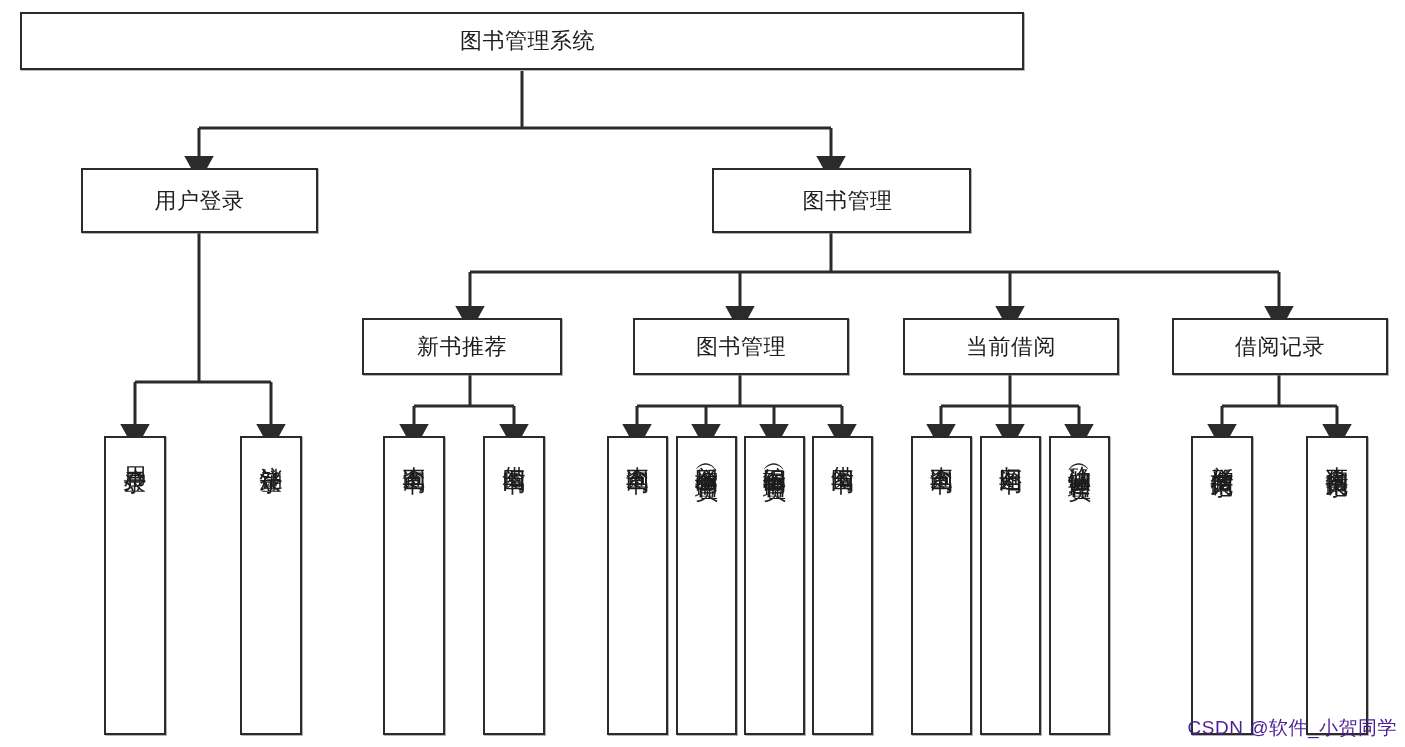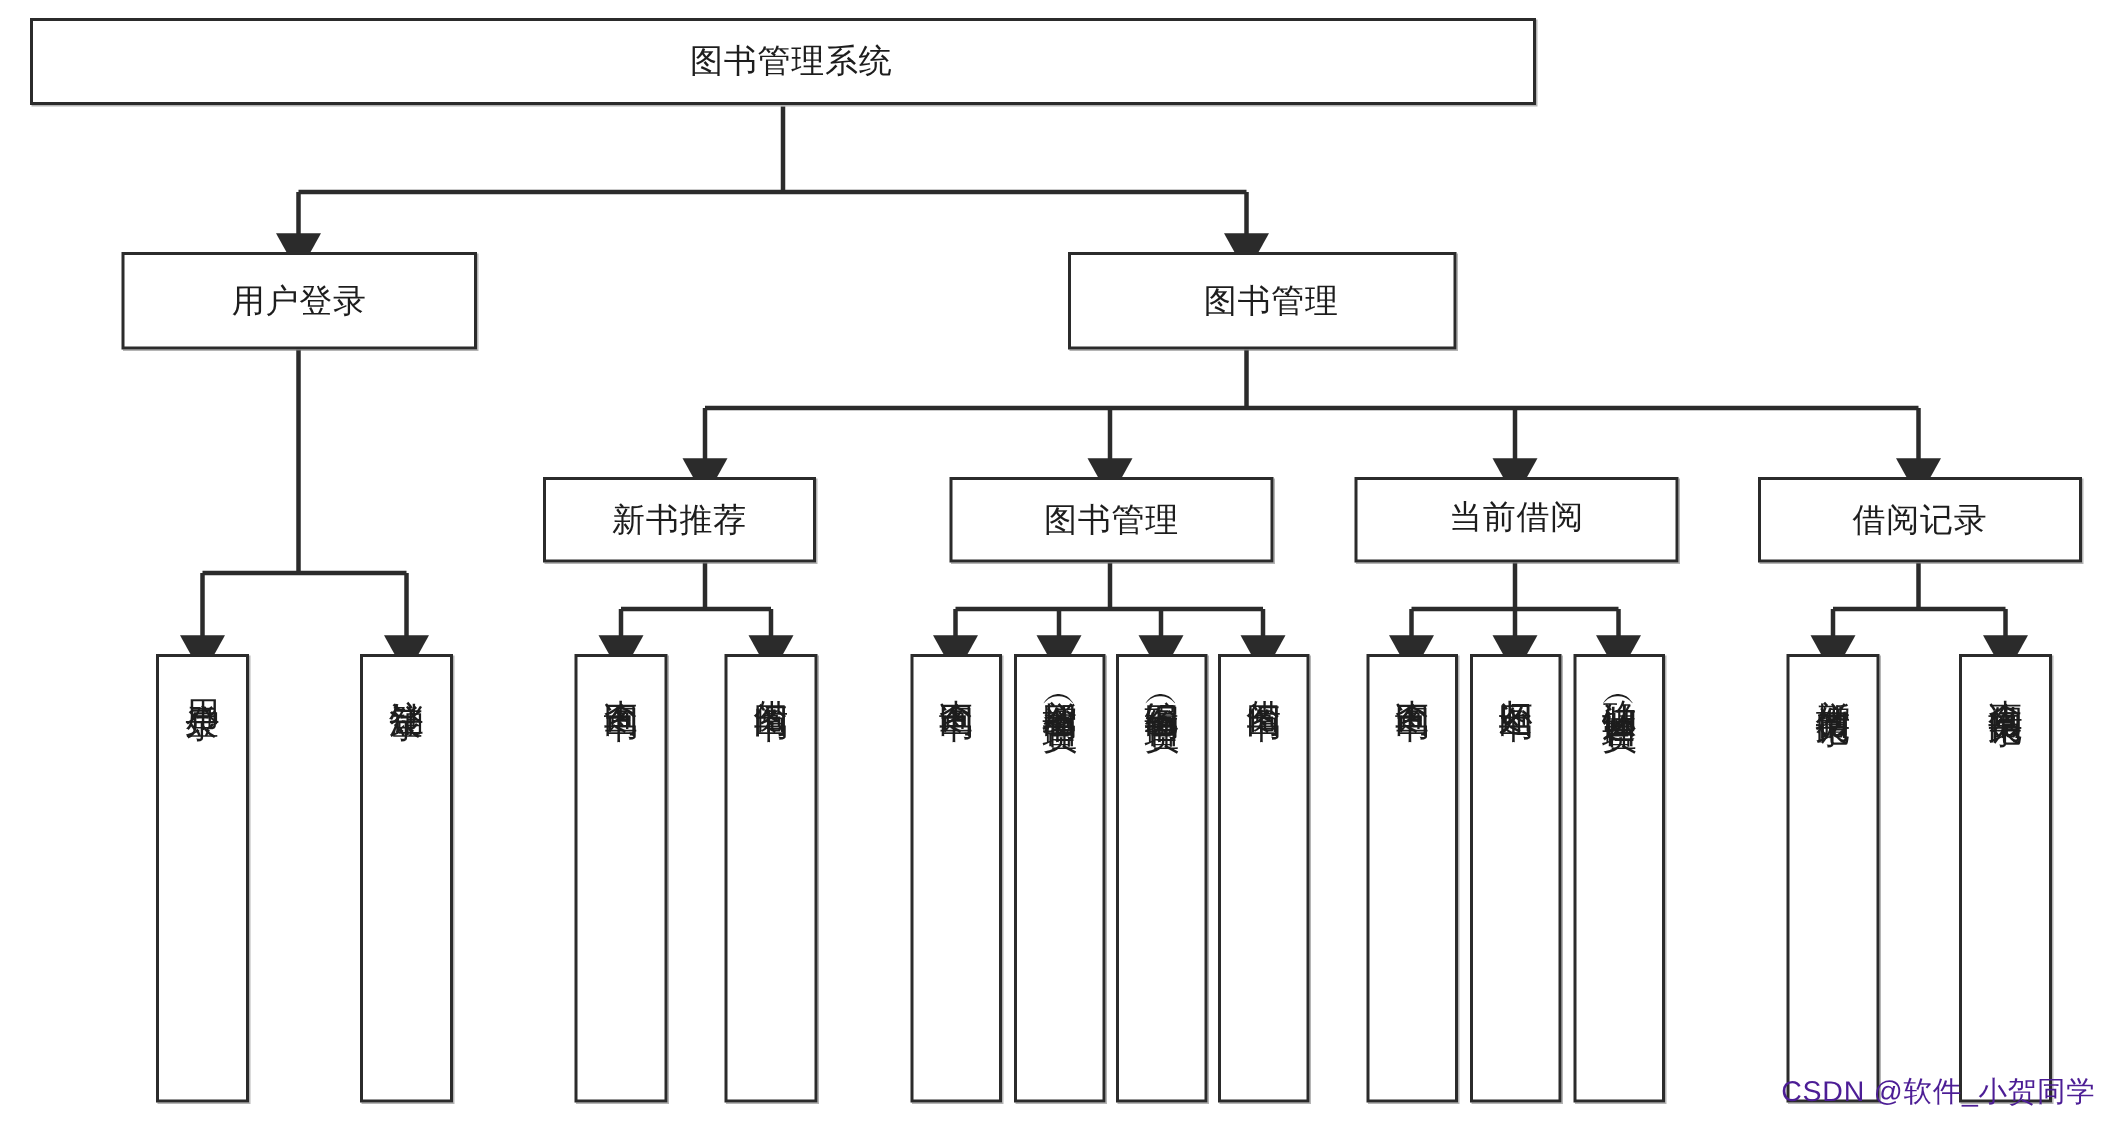--- a/index.html
+++ b/index.html
@@ -130,27 +130,27 @@
     <span class="node-label">图书管理系统</span>
   </div>
 
   <div class="node horizontal" style="left:81px; top:168px; width:237px; height:65px;">
     <span class="node-label">用户登录</span>
   </div>
   <div class="node horizontal" style="left:712px; top:168px; width:259px; height:65px;padding-left:12px;">
     <span class="node-label">图书管理</span>
   </div>
 
-  <div class="node horizontal" style="left:362px; top:318px; width:182px; height:57px;">
+  <div class="node horizontal" style="left:362px; top:318px; width:200px; height:57px;">
     <span class="node-label">新书推荐</span>
   </div>
   <div class="node horizontal" style="left:633px; top:318px; width:216px; height:57px;">
     <span class="node-label">图书管理</span>
   </div>
-  <div class="node horizontal" style="left:903px; top:318px; width:216px; height:57px;font-family:Liberation Mono, monospace;">
+  <div class="node horizontal" style="left:903px; top:318px; width:216px; height:57px;">
     <span class="node-label">当前借阅</span>
   </div>
   <div class="node horizontal" style="left:1172px; top:318px; width:216px; height:57px;">
     <span class="node-label">借阅记录</span>
   </div>
 
   <div class="node vertical" style="left:104px; top:436px; width:62px; height:299px;">
     <span class="node-label">用户登录</span>
   </div>
   <div class="node vertical" style="left:240px; top:436px; width:62px; height:299px;">

